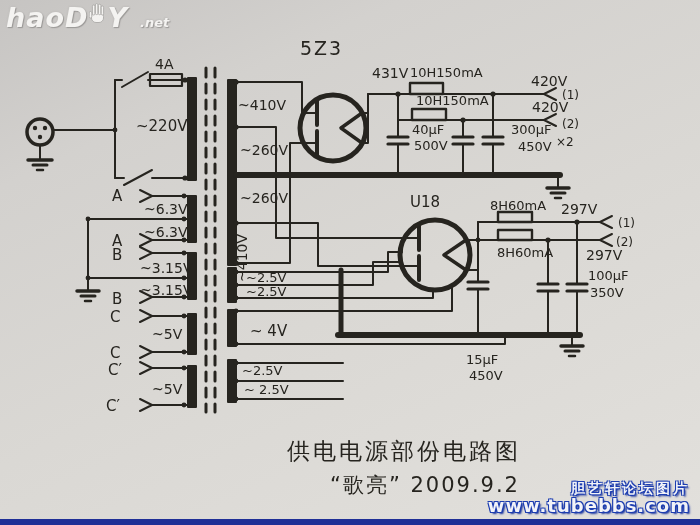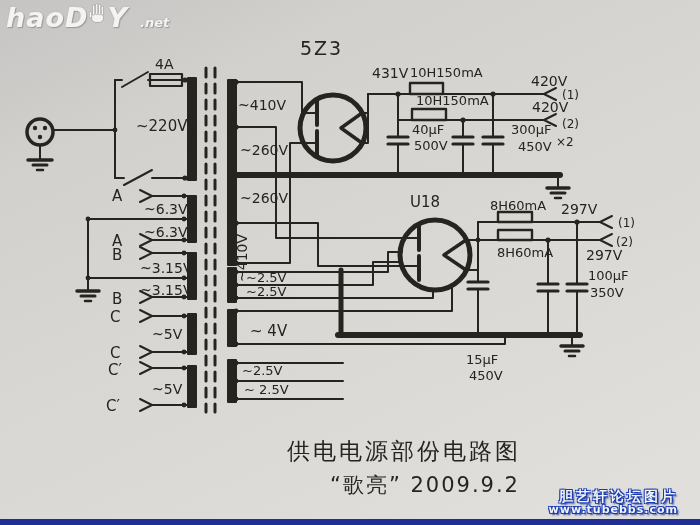--- a/index.html
+++ b/index.html
@@ -5,25 +5,25 @@
   html,body{margin:0;padding:0;}
   #stage{position:relative;width:700px;height:525px;overflow:hidden;
     background:linear-gradient(155deg,#c6c4c2 0%,#d3d1ce 22%,#dad8d4 55%,#e2e0dc 100%);
     font-family:"DejaVu Sans",sans-serif;}
   .logo{position:absolute;top:3px;left:6px;display:flex;align-items:flex-end;
     color:#f4f3f1;font-weight:bold;font-style:italic;
     text-shadow:1px 1px 1px #9a9896,-1px -1px 1px #c5c3c1,0 0 2px #b0aeac;}
   .logo .big{font-size:27px;line-height:26px;letter-spacing:1px;}
   .logo .suffix{font-size:13px;line-height:16px;margin-left:12px;}
   .hand{margin:0 1px 2px 1px;}
-  .wm-bottom{position:absolute;right:22px;bottom:8px;text-align:right;
+  .wm-bottom{position:absolute;right:10px;bottom:8px;text-align:right;
     color:#f2f3f8;font-weight:bold;line-height:1.15;
     text-shadow:1px 1px 0 #1c3db0,-1px -1px 0 #1c3db0,1px -1px 0 #1c3db0,-1px 1px 0 #1c3db0,2px 2px 2px #16309a;}
   .wm-line1{font-size:14px;letter-spacing:3px;}
-  .wm-line2{font-size:11px;letter-spacing:1px;text-align:right;}
+  .wm-line2{font-size:18px;letter-spacing:1px;text-align:right;}
   .strip{position:absolute;left:0;bottom:0;width:700px;height:6px;background:#1f2f96;}
   svg text{fill:#26241f;}
 </style>
 </head>
 <body>
 
 <div id="stage">
 
   <div class="logo">
     <span class="big">haoD</span>

